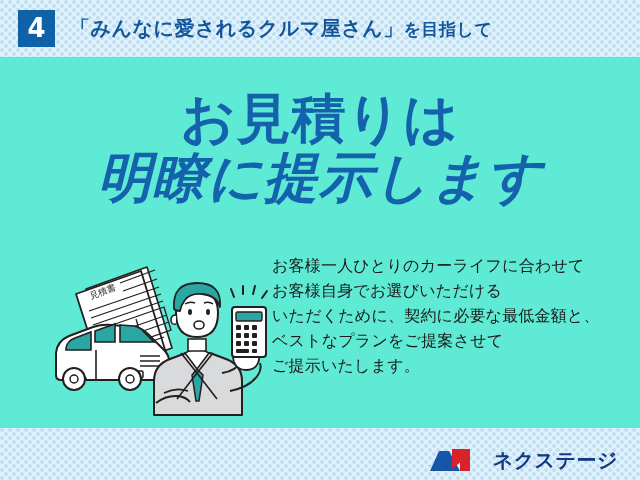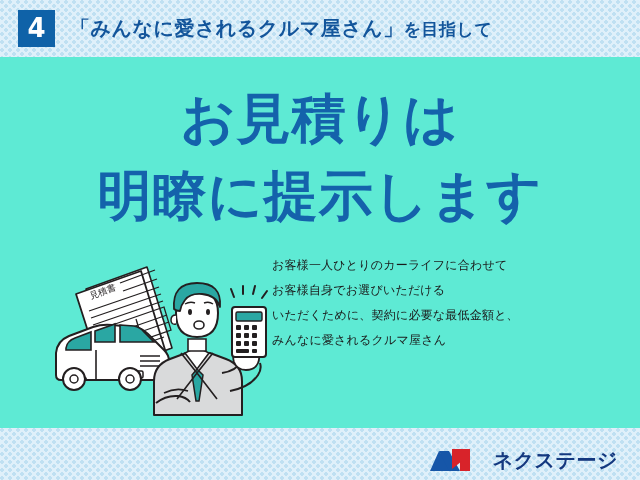--- a/index.html
+++ b/index.html
@@ -81,30 +81,30 @@
     left: 0;
     width: 640px;
     text-align: center;
     color: #1462ab;
     font-weight: bold;
     letter-spacing: 1px;
     white-space: nowrap;
     line-height: 1;
   }
   #headline-1 { top: 35px; font-size: 54px; }
-  #headline-2 { top: 112px; font-size: 54px; }
+  #headline-2 { top: 94px; font-size: 54px; font-style: italic; }
 
   
   #body-copy {
     position: absolute;
     left: 272px;
     top: 196px;
     width: 350px;
     color: #1a1a1a;
-    font-size: 12px;
+    font-size: 16px;
     line-height: 25px;
     letter-spacing: 0.2px;
     white-space: nowrap;
   }
   #body-copy .line { display: block; }
 
   
   #illustration {
     position: absolute;
     left: 44px;
@@ -267,21 +267,22 @@
           <line x1="209" y1="41" x2="211" y2="33"></line>
           <line x1="218" y1="45" x2="223" y2="38"></line>
         </g>
       </svg>
     </div>
 
     <div id="body-copy">
       <span class="line">お客様一人ひとりのカーライフに合わせて</span>
       <span class="line">お客様自身でお選びいただける</span>
       <span class="line">いただくために、契約に必要な最低金額と、</span>
-      <span class="line">みんなに愛されるクルマ屋さん</span>
+      <span class="line">ベストなプランをご提案させて</span>
+      <span class="line">ご提示いたします。</span>
     </div>
 
   </div>
 
   <div id="footer" class="dotband">
     <div id="logo-wrap">
       <svg id="logo-mark" viewBox="0 0 42 26" width="42" height="26">
         <polygon points="0,24 9,4 19,18 19,24 9,24" fill="#1656a8"></polygon>
         <polygon points="9,4 19,4 30,24 19,24" fill="#1656a8"></polygon>
         <polygon points="30,2 40,2 40,24 30,24" fill="#d8232a"></polygon>

